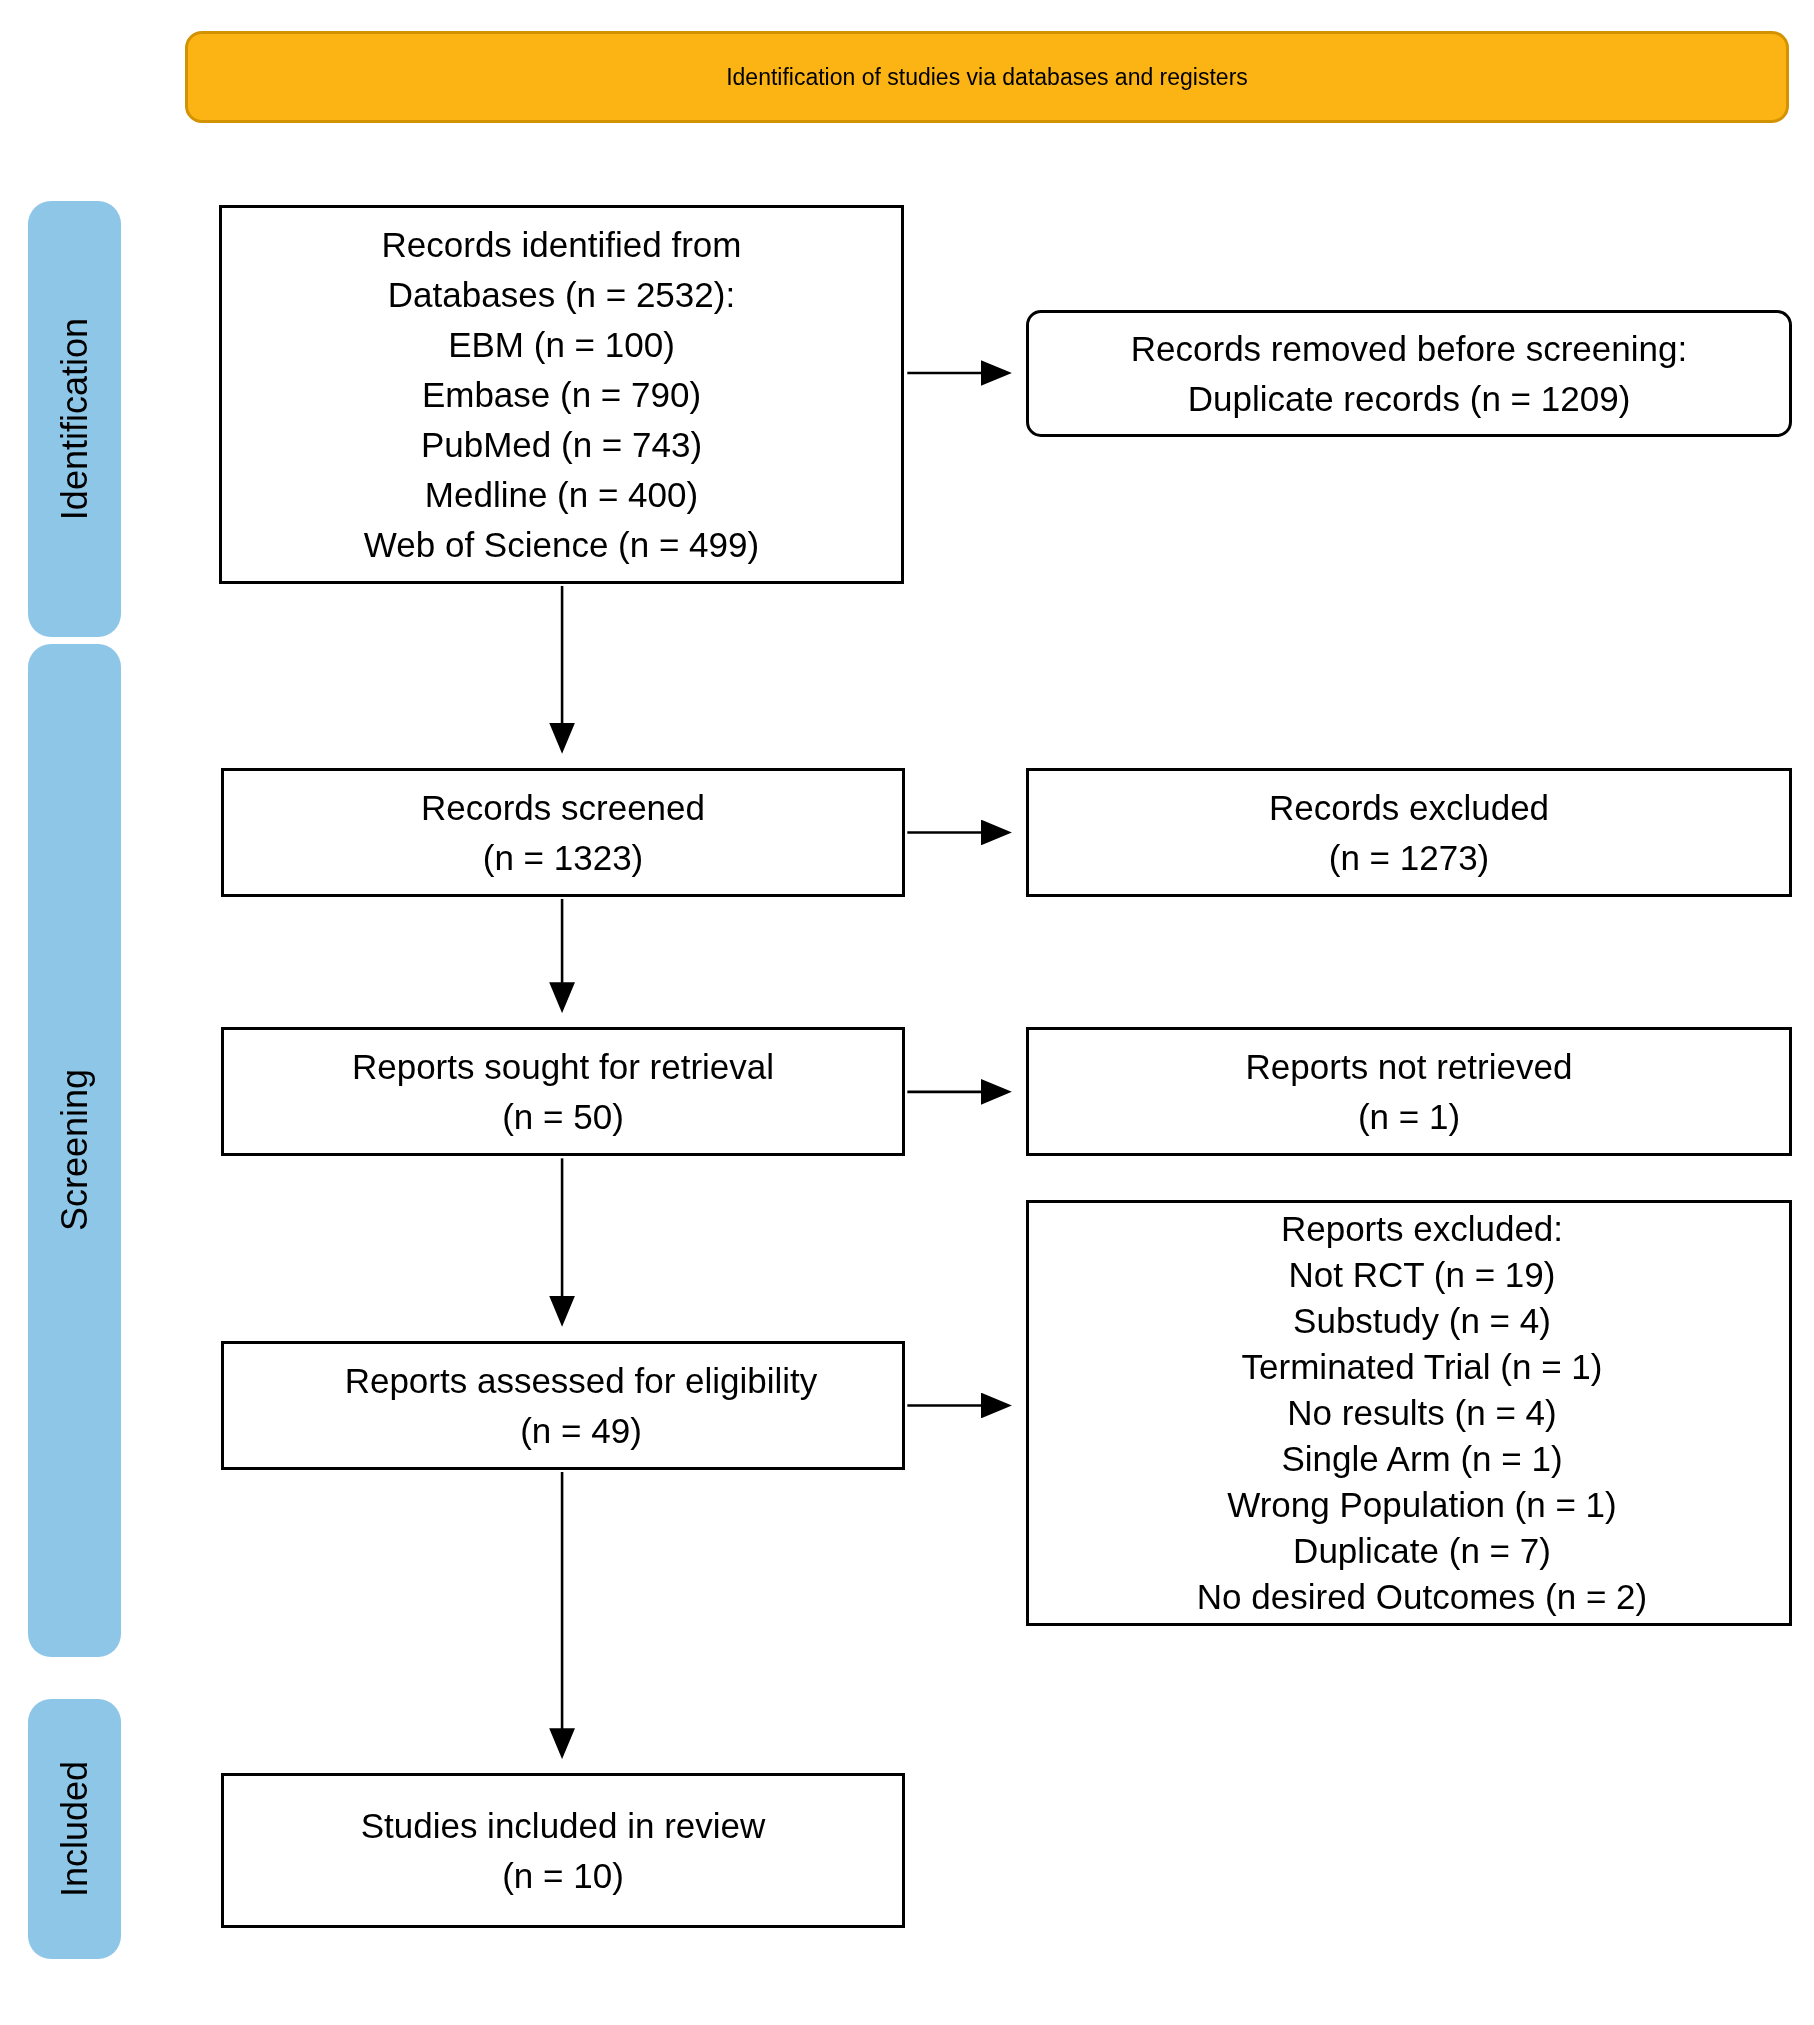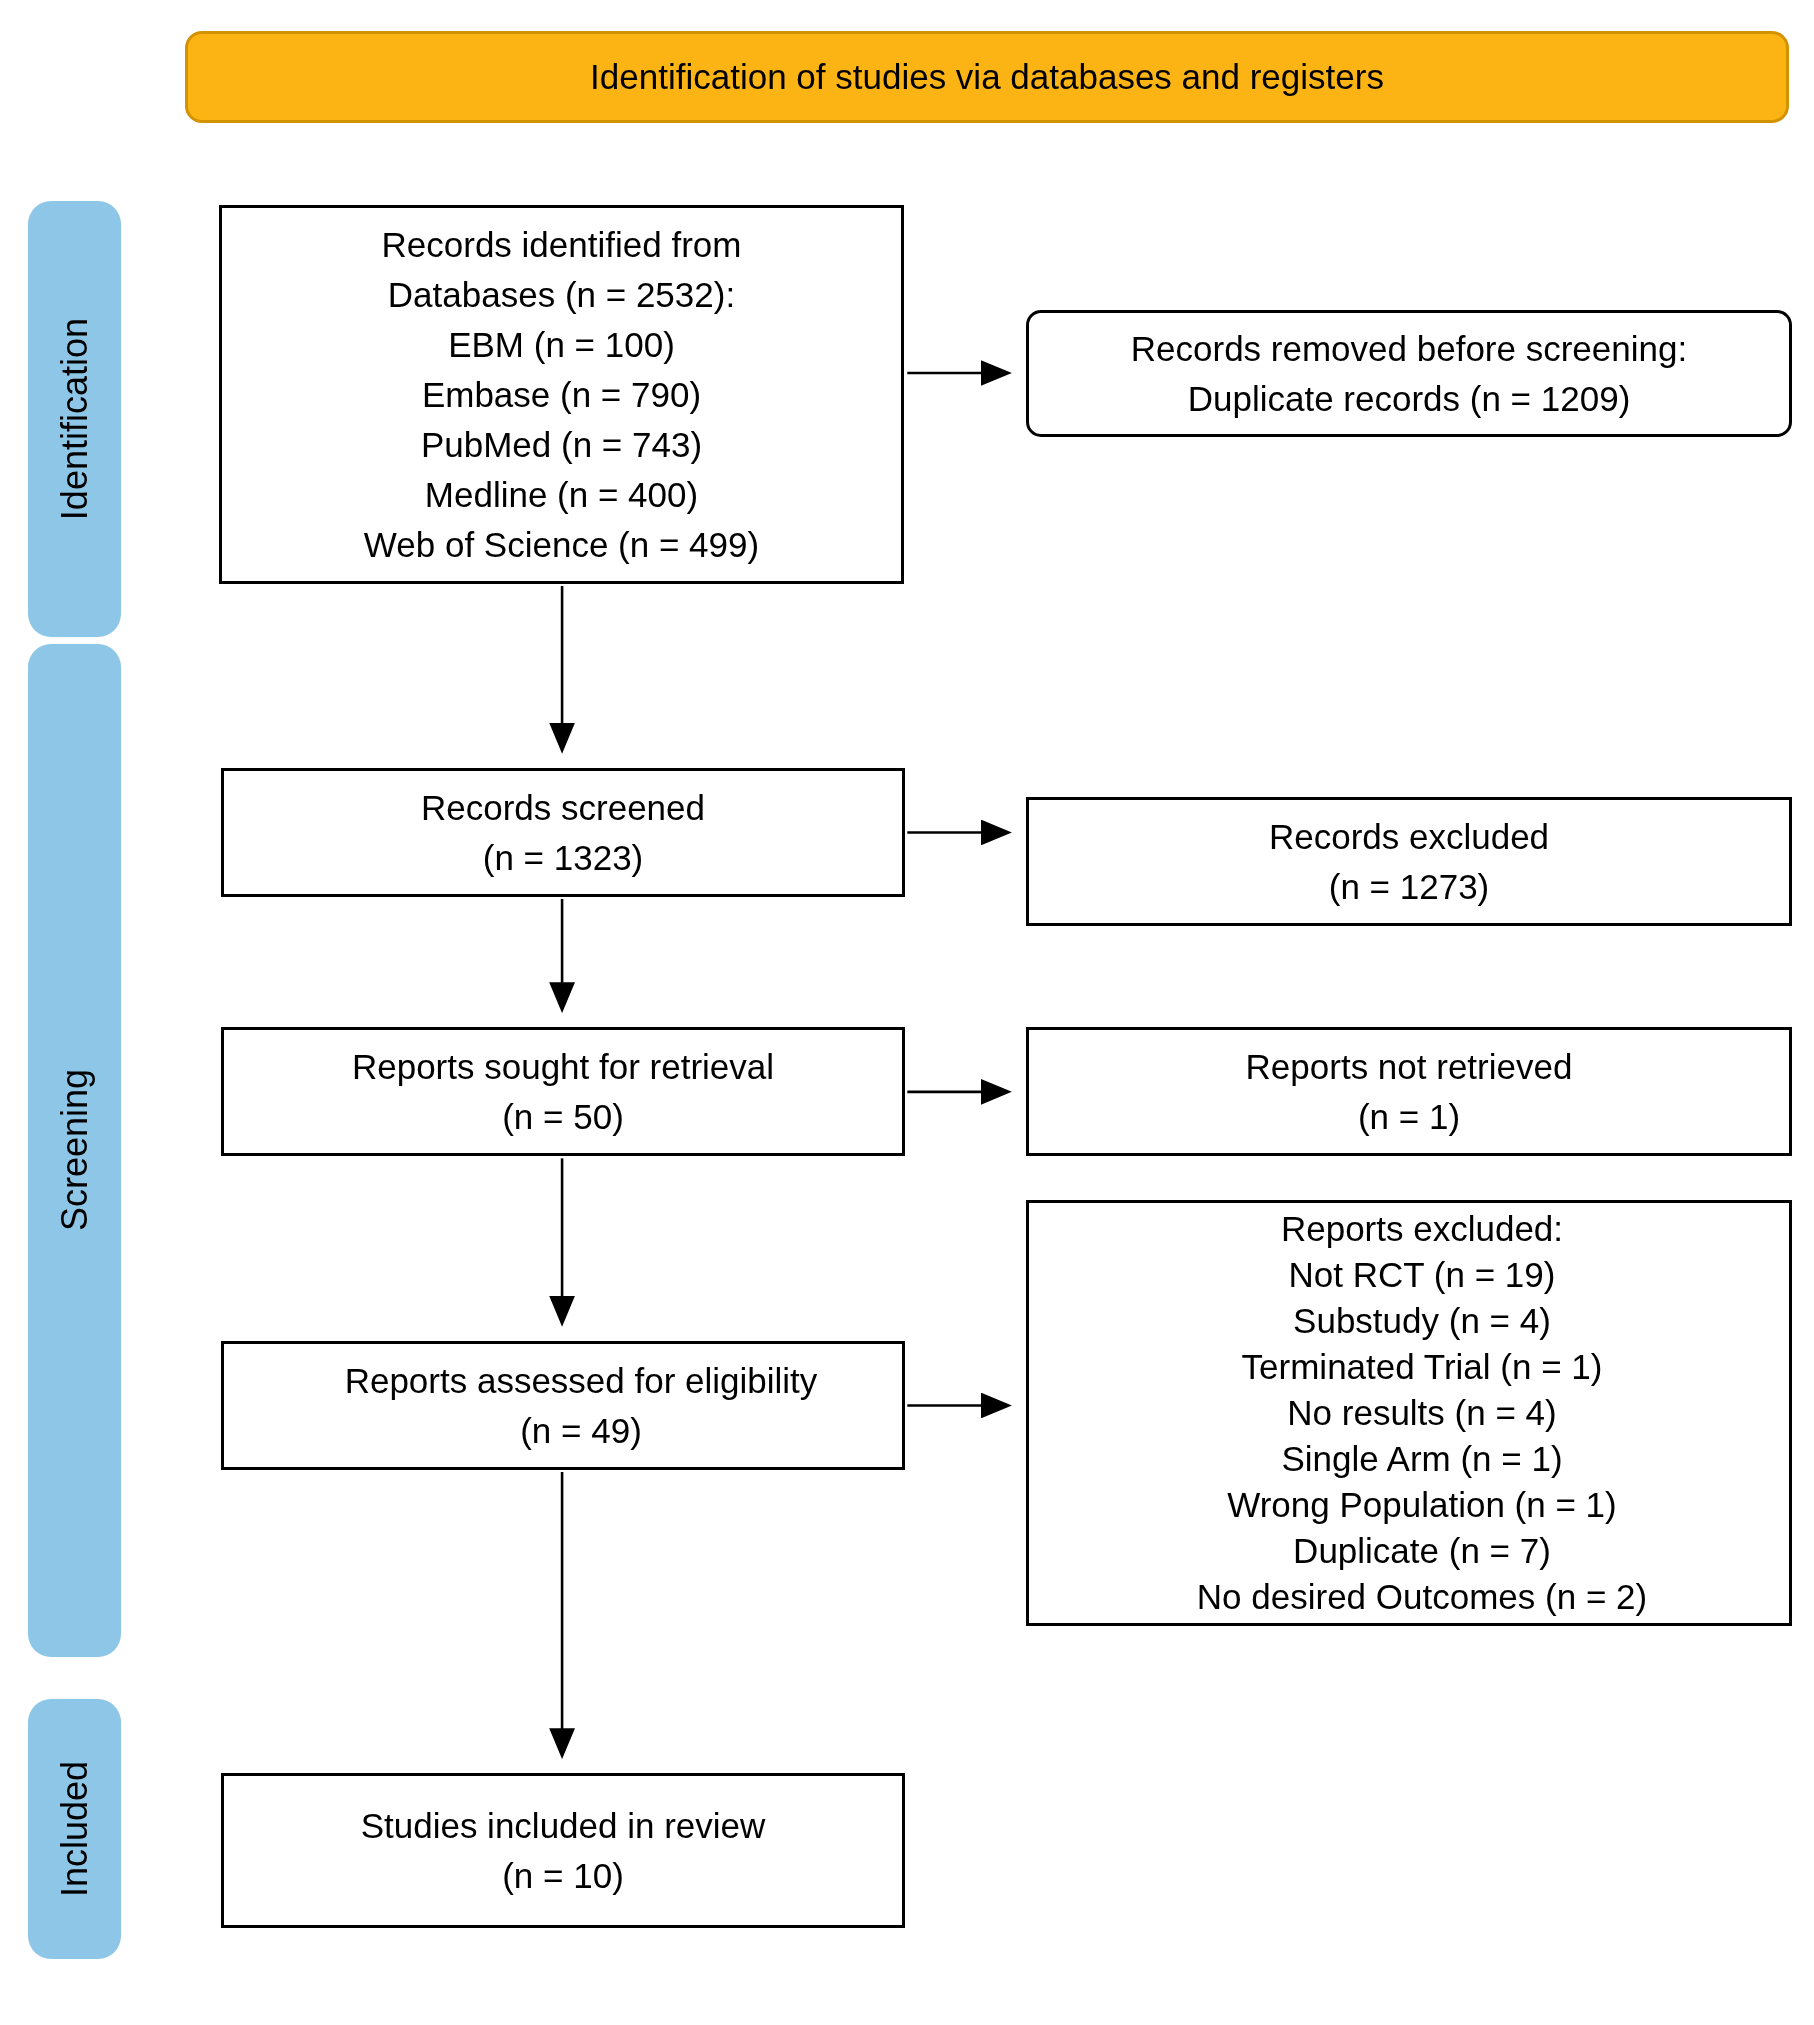--- a/index.html
+++ b/index.html
@@ -15,21 +15,21 @@
   
   .banner {
     position: absolute;
     left: 185px; top: 31px;
     width: 1604px; height: 92px;
     background: #FBB414;
     border: 3.9px solid #D39200;
     border-radius: 17px;
     box-sizing: border-box;
     display: flex; align-items: center; justify-content: center;
-    font-size: 35px;
+    font-size: 23px;
   }
 
   
   .stage {
     position: absolute;
     left: 28px; width: 93px;
     background: #8EC6E8;
     border-radius: 23px;
     display: flex; align-items: center; justify-content: center;
   }
@@ -51,21 +51,21 @@
     box-sizing: border-box;
     display: flex; flex-direction: column;
     align-items: center; justify-content: center;
     text-align: right;
     font-size: 35px;
     line-height: 50px;
   }
   #box-records-identified   { left: 219px;  top: 205px;  width: 685px; height: 379px; }
   #box-records-removed      { left: 1026px; top: 310px;  width: 766px; height: 127px; border-radius: 15px; }
   #box-records-screened     { left: 221px;  top: 768px; width: 684px; height: 129px; }
-  #box-records-excluded     { left: 1026px; top: 768px; width: 766px; height: 129px; margin-top: 29px; }
+  #box-records-excluded     { left: 1026px; top: 768px; width: 766px; height: 129px; }
   #box-reports-sought       { left: 221px;  top: 1027px; width: 684px; height: 129px; }
   #box-reports-not-retrieved{ left: 1026px; top: 1027px; width: 766px; height: 129px; }
   #box-reports-assessed     { left: 221px;  top: 1341px; width: 684px; height: 129px; padding-left: 36px; }
   #box-reports-excluded     { left: 1026px; top: 1200px; width: 766px; height: 426px; line-height: 46px; padding-left: 26px; }
   #box-studies-included     { left: 221px;  top: 1773px; width: 684px; height: 155px; }
 
   .arrows {
     position: absolute;
     left: 0; top: 0;
     width: 1814px; height: 2025px;

